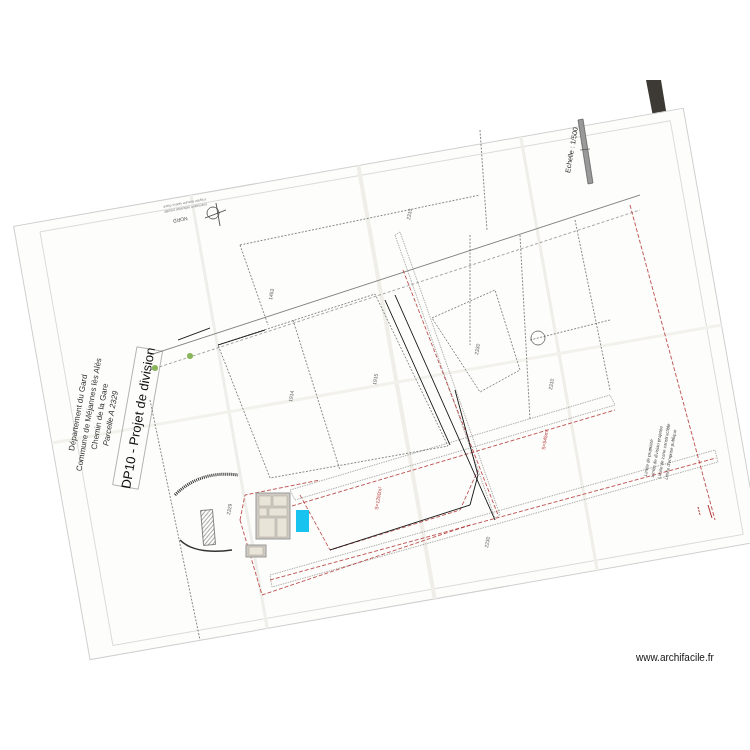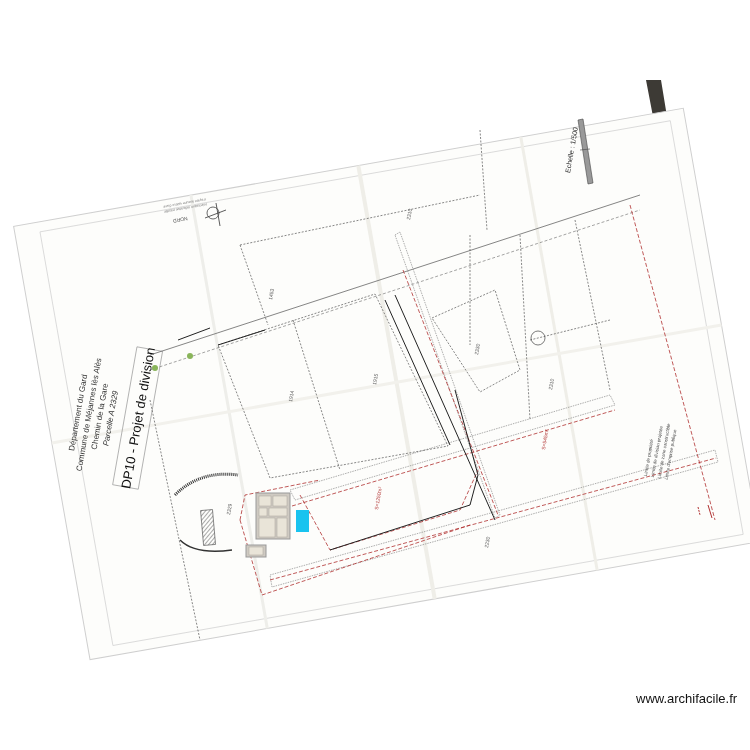--- a/index.html
+++ b/index.html
@@ -1,18 +1,18 @@
 <!DOCTYPE html>
 <html><head>
 <meta charset="utf-8">
 <style>
   html, body { margin:0; padding:0; background:#ffffff; }
   body { width:750px; height:750px; position:relative; overflow:hidden; font-family:"Liberation Sans", sans-serif; }
   .canvas { position:absolute; left:0; top:0; width:750px; height:750px; }
-  .watermark { position:absolute; left:636px; top:652px; font-size:13px; color:#111; font-family:"Liberation Sans", sans-serif;margin-top:39px; }
+  .watermark { position:absolute; left:636px; top:652px; font-size:10px; color:#111; font-family:"Liberation Sans", sans-serif; }
   svg text { font-family:"Liberation Sans", sans-serif; }
 </style>
 </head>
 <body>
 
 <div class="canvas">
   <svg width="750" height="750" viewBox="0 0 750 750">
 
     <polygon points="646,80 661,80 697,300 740,530 728,533 690,310" fill="#3d3a35"></polygon>
     <polygon points="690,310 700,300 745,530 735,533" fill="#b89a73" opacity="0.8"></polygon>

